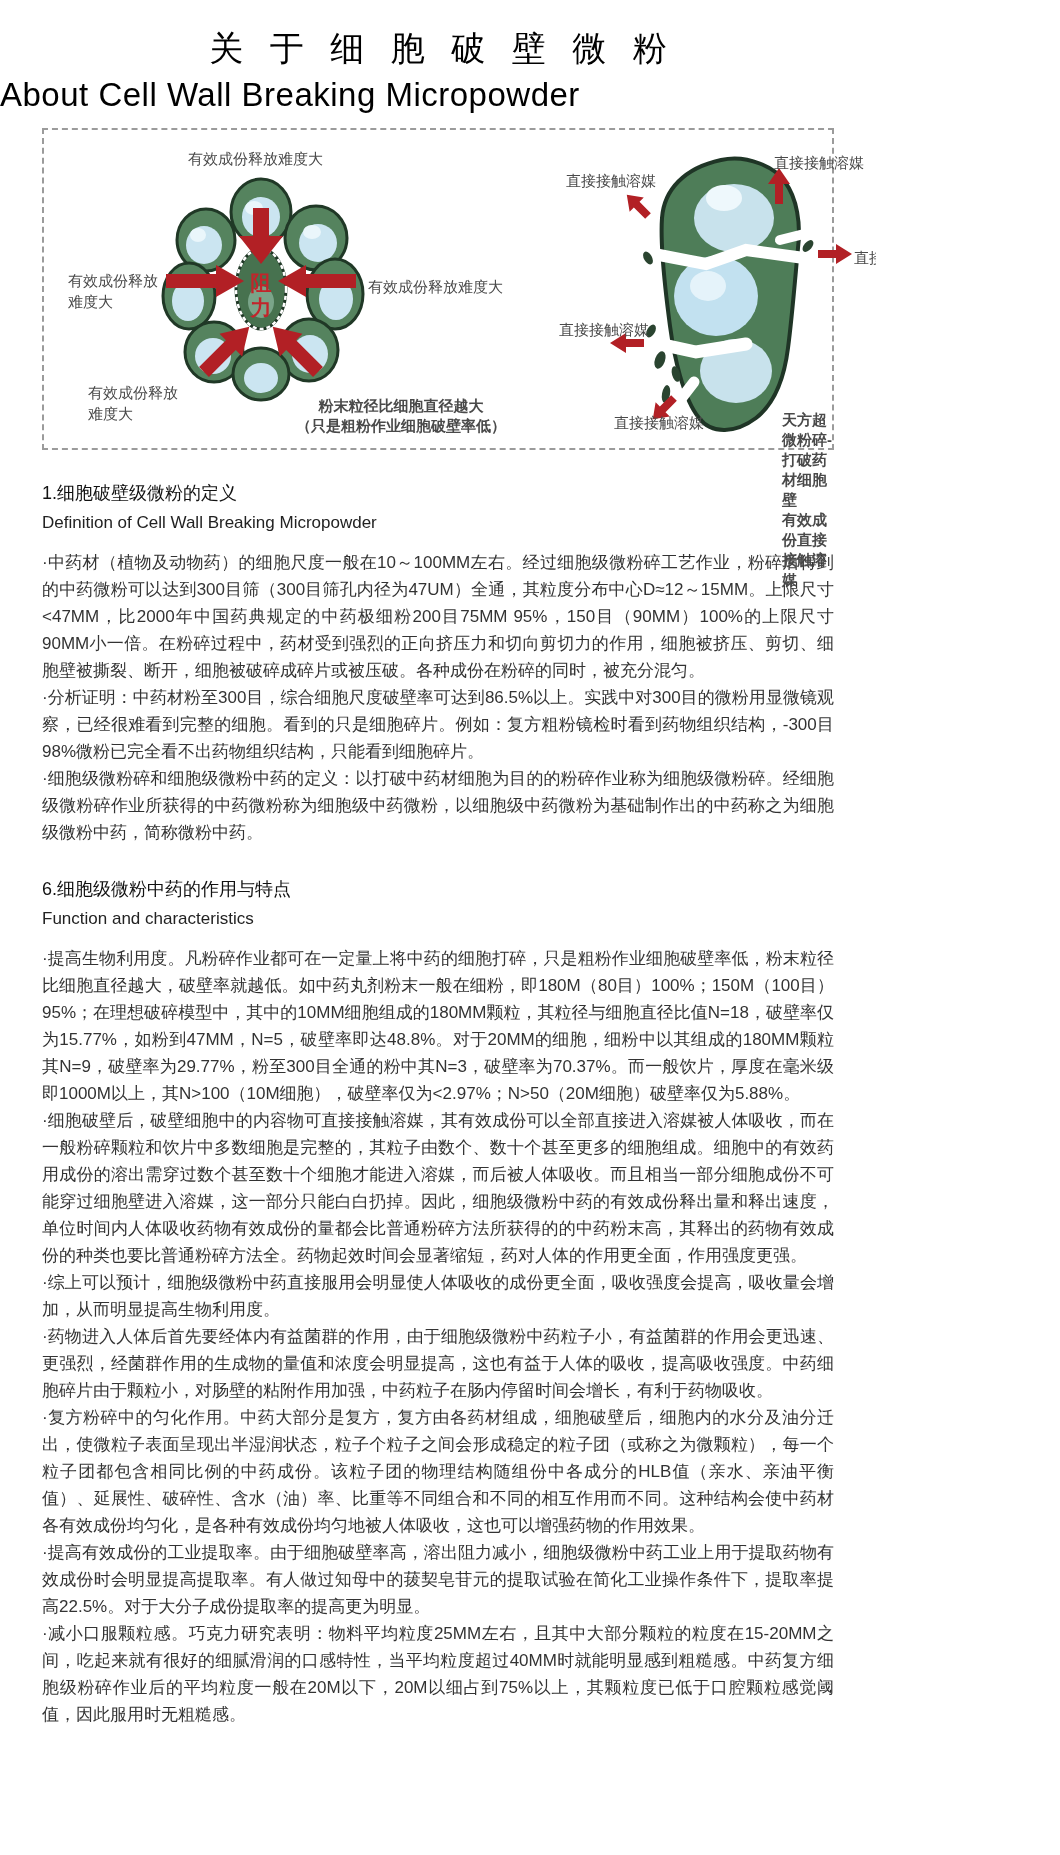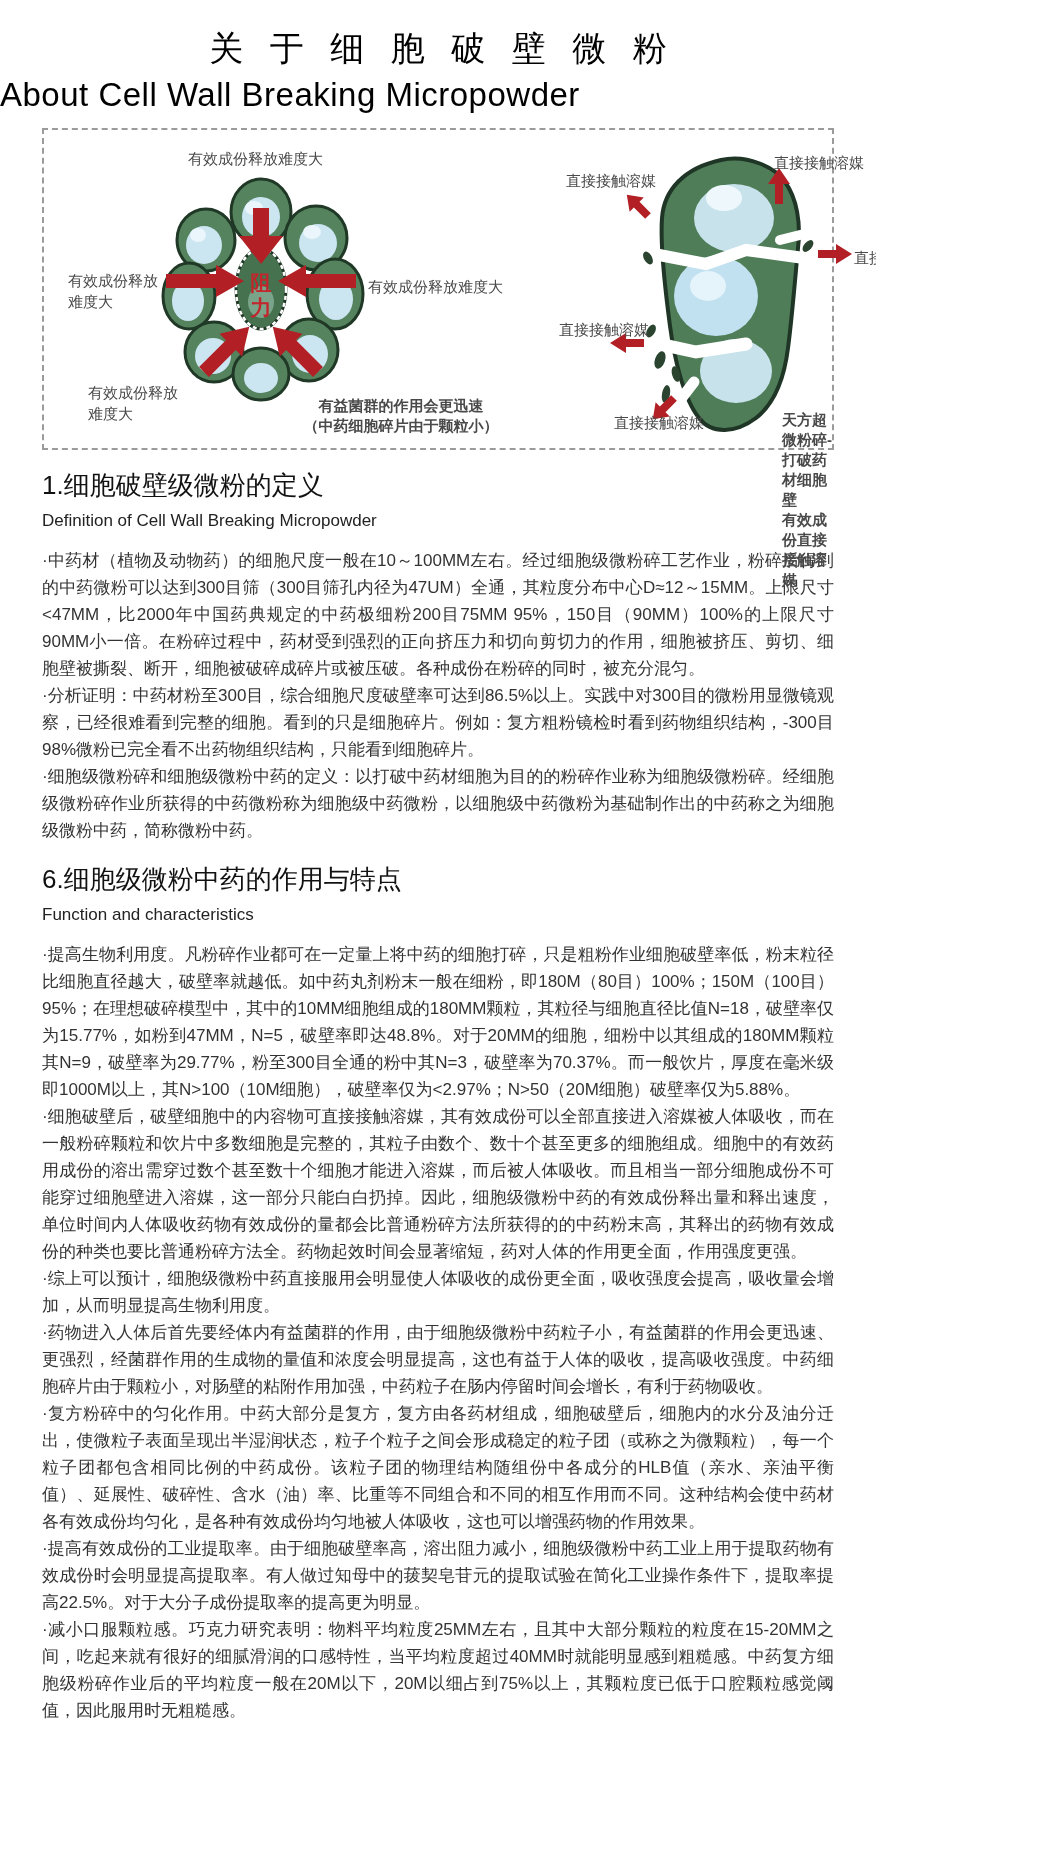--- a/index.html
+++ b/index.html
@@ -12,21 +12,21 @@
   .dsvg{position:absolute;}
   .flabel{position:absolute;font-size:15px;font-weight:normal;color:#4a4a4a;line-height:21px;white-space:nowrap;}
   .flabel span{display:block;}
   .fcaption{position:absolute;font-size:15px;font-weight:bold;color:#4a4a4a;line-height:20px;text-align:center;}
   .fcaption span{display:block;}
   .fcaption.left{text-align:left;margin-top:16px;}
   .resist{position:absolute;left:203px;top:140px;width:28px;font-size:21px;font-weight:bold;
           color:#c2252b;line-height:25px;text-align:center;}
   .resist span{display:block;}
   .content{margin:0 42px;}
-  .sec-zh{margin:18px 0 6px;font-size:26px;font-weight:400;color:#111;}
+  .sec-zh{margin:31px 0 6px;font-size:18px;font-weight:400;color:#111;}
   .sec-en{font-size:17px;color:#222;margin:8px 0 16px;}
   .content p{margin:0;font-size:17px;line-height:27px;text-align:justify;color:#333;}
 </style>
 </head>
 <body>
 
 <div class="page">
 
   <h1 class="title-zh">关于细胞破壁微粉</h1>
   <h2 class="title-en">About Cell Wall Breaking Micropowder</h2>
@@ -97,22 +97,22 @@
     <div class="flabel" style="left:24px;top:140px;">
       <span>有效成份释放</span>
       <span>难度大</span>
     </div>
     <div class="flabel" style="left:324px;top:146px;">有效成份释放难度大</div>
     <div class="flabel" style="left:44px;top:252px;">
       <span>有效成份释放</span>
       <span>难度大</span>
     </div>
     <div class="fcaption" style="left:217px;top:266px;width:280px;">
-      <span>有益菌群的作用会更迅速</span>
-      <span>（中药细胞碎片由于颗粒小）</span>
+      <span>粉末粒径比细胞直径越大</span>
+      <span>（只是粗粉作业细胞破壁率低）</span>
     </div>
 
     <svg class="dsvg" style="left:552px;top:16px;" width="260" height="300" viewBox="0 0 260 300">
       <g>
         <path d="M125 14 C152 8 180 22 189 36 C201 52 205 78 202 102 C199 134 196 172 192 202
                  C188 234 178 258 160 272 C140 287 116 289 103 272 C87 252 78 210 74 180
                  C70 150 64 100 66 72 C68 44 88 22 125 14 Z" fill="#4e7d58" stroke="#1f3526" stroke-width="4"></path>
         <ellipse cx="138" cy="72" rx="40" ry="34" fill="#cfe8f4" opacity="0.95"></ellipse>
         <ellipse cx="120" cy="150" rx="42" ry="40" fill="#c2e1f0"></ellipse>
         <ellipse cx="140" cy="225" rx="36" ry="32" fill="#cfe8f4" opacity="0.95"></ellipse>

